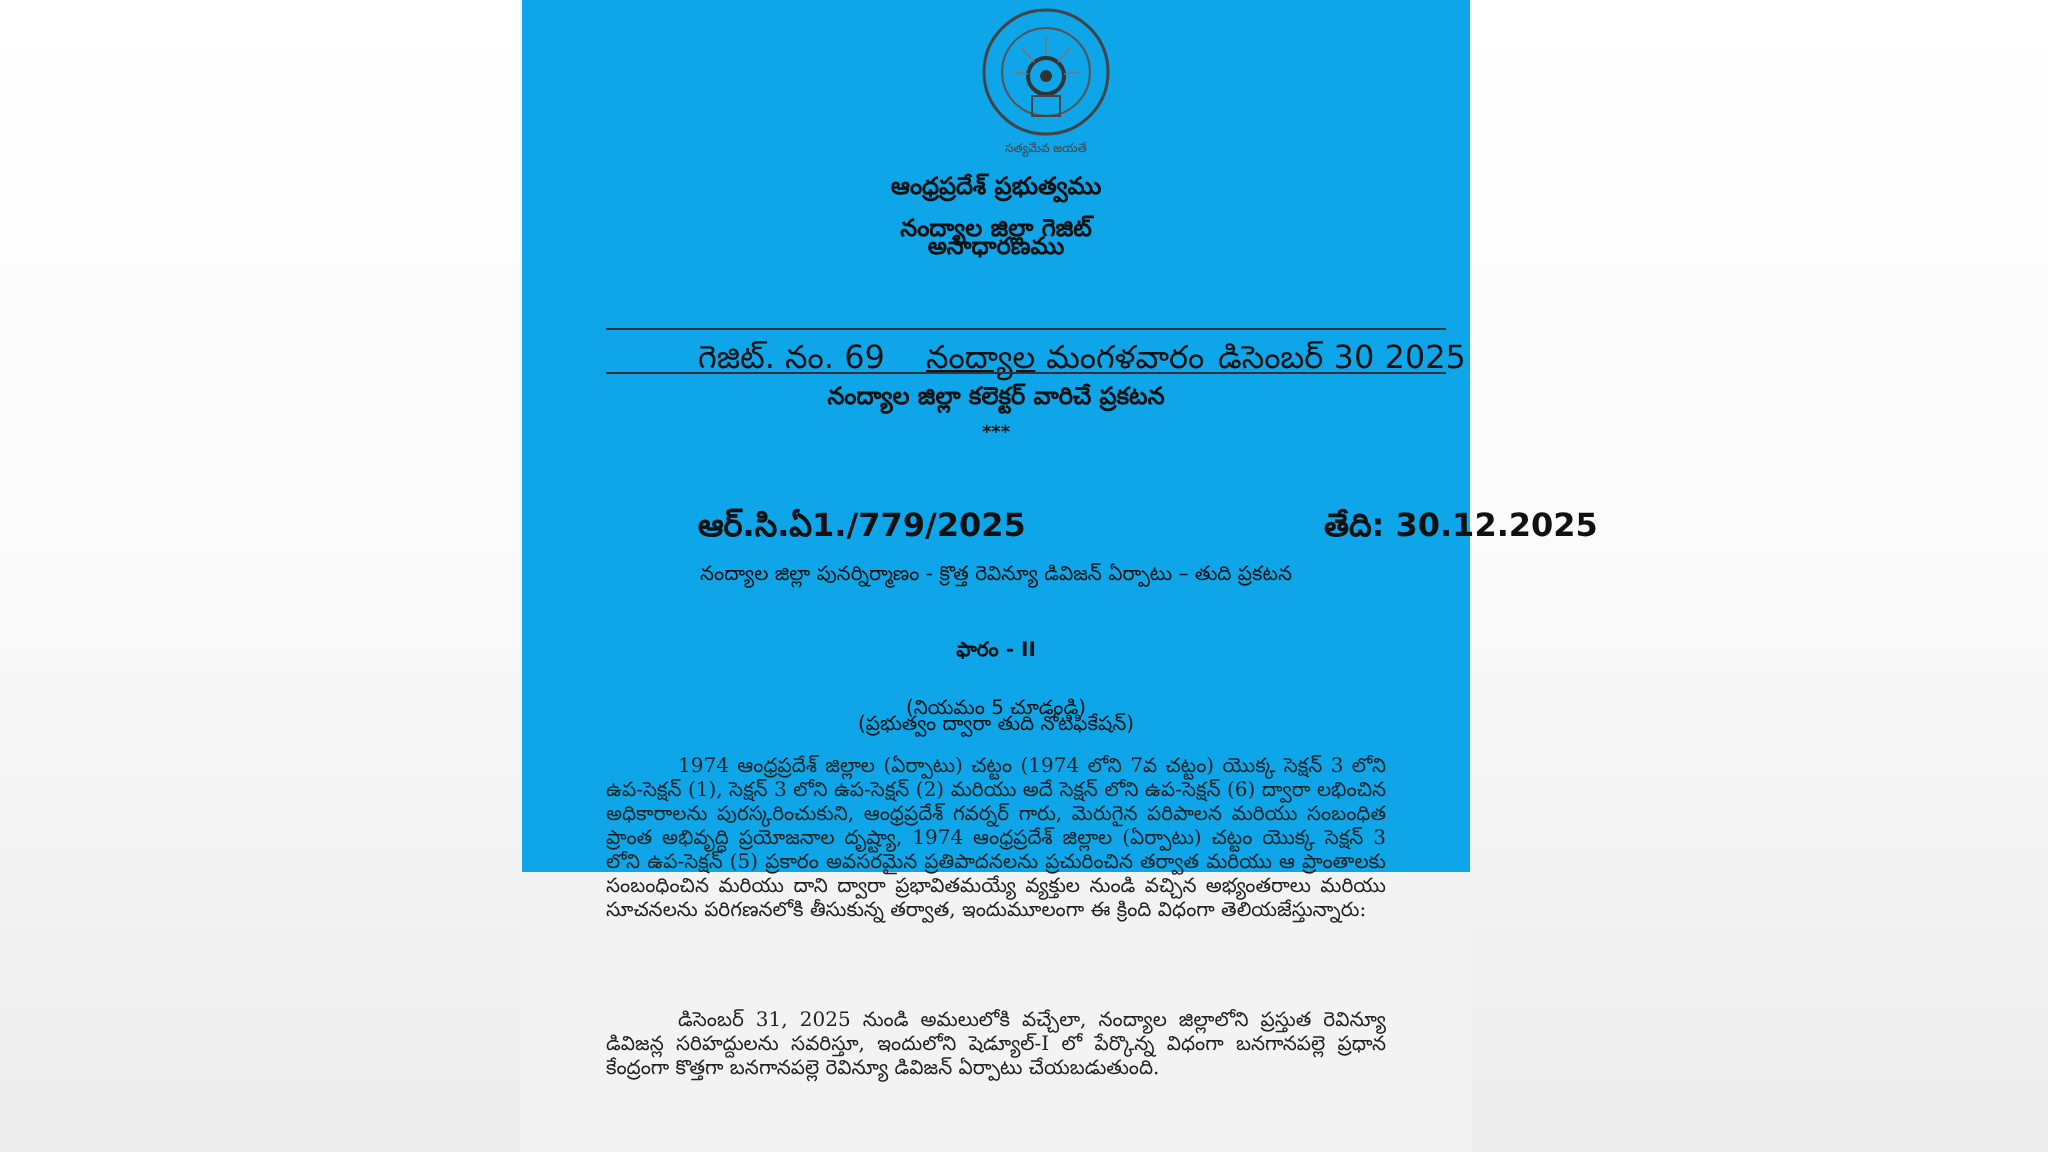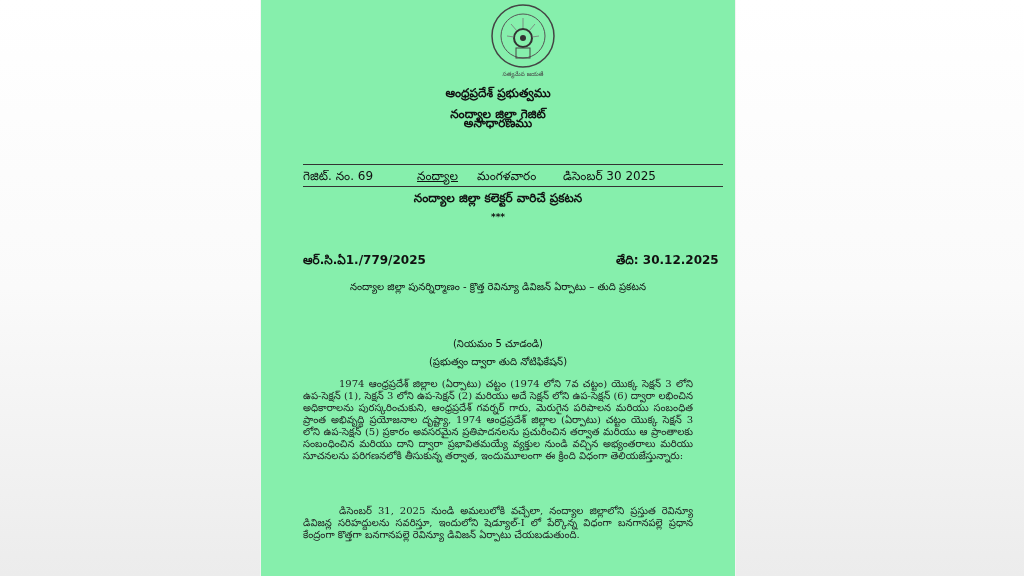--- a/index.html
+++ b/index.html
@@ -5,28 +5,28 @@
   html, body { margin:0; padding:0; }
   body {
     width:1024px; height:576px; overflow:hidden; position:relative;
     background:#f3f3f3;
     font-family:"DejaVu Sans", sans-serif;
   }
   .side { position:absolute; top:0; height:576px; background:linear-gradient(180deg,#ffffff 0%,#fafafa 50%,#ececec 100%); }
   .side.left { left:0; width:260px; }
   .side.right { left:736px; width:288px; }
   .page {
-    position:absolute; left:261px; top:0; width:474px; height:576px;
-    background:#86efac; color:#111;
+    position:absolute; left:261px; top:0; width:474px; height:436px;
+    background:#0ea5e9; color:#111;
   }
   .emblem { position:absolute; left:489px; top:0; width:68px; height:84px; }
   .c { position:absolute; left:0; width:474px; text-align:center; white-space:nowrap; }
   .h1 { font-weight:bold; font-size:12px; }
   .rule { position:absolute; left:40px; width:400px; height:1px; background:#333; }
-  .meta { position:absolute; font-size:12px; white-space:nowrap; }
+  .meta { position:absolute; font-size:16px; white-space:nowrap;margin-left:46px; }
   .sm { font-size:10px; }
   .para { position:absolute; left:42px; width:390px; font-family:"DejaVu Serif", serif; font-size:10px; line-height:12px; text-align:justify; text-indent:36px; color:#222; }
 </style>
 </head>
 <body>
 
 <div class="side left"></div>
 <div class="side right"></div>
 
 <div class="page">
@@ -57,18 +57,19 @@
   <div class="meta" style="left:302px; top:169px;">డిసెంబర్ 30 2025</div>
   <div class="rule" style="top:186px; left:42px; width:420px;"></div>
 
   <div class="c h1" style="top:191px;">నంద్యాల జిల్లా కలెక్టర్ వారిచే ప్రకటన</div>
   <div class="c h1" style="top:212px; font-size:9px;">***</div>
 
   <div class="meta" style="left:42px; top:253px; font-weight:bold;">ఆర్.సి.ఏ1./779/2025</div>
   <div class="meta" style="left:355px; top:253px; font-weight:bold;">తేది: 30.12.2025</div>
 
   <div class="c sm" style="top:281px;">నంద్యాల జిల్లా పునర్నిర్మాణం -  క్రొత్త రెవిన్యూ డివిజన్ ఏర్పాటు – తుది ప్రకటన</div>
-  <div class="c sm" style="top:338px;">(నియమం 5 చూడండి)</div>
+  <div class="c sm" style="top:319px; font-weight:bold;">ఫారం - II</div>
+  <div class="c sm" style="top:348px;">(నియమం 5 చూడండి)</div>
   <div class="c sm" style="top:356px;">(ప్రభుత్వం ద్వారా తుది నోటిఫికేషన్)</div>
 
   <div class="para" style="top:378px;">1974 ఆంధ్రప్రదేశ్ జిల్లాల (ఏర్పాటు) చట్టం (1974 లోని 7వ చట్టం) యొక్క సెక్షన్ 3 లోని ఉప-సెక్షన్ (1), సెక్షన్ 3 లోని ఉప-సెక్షన్ (2) మరియు అదే సెక్షన్ లోని ఉప-సెక్షన్ (6) ద్వారా లభించిన అధికారాలను పురస్కరించుకుని, ఆంధ్రప్రదేశ్ గవర్నర్ గారు, మెరుగైన పరిపాలన మరియు సంబంధిత ప్రాంత అభివృద్ధి ప్రయోజనాల దృష్ట్యా, 1974 ఆంధ్రప్రదేశ్ జిల్లాల (ఏర్పాటు) చట్టం యొక్క సెక్షన్ 3 లోని ఉప-సెక్షన్ (5) ప్రకారం అవసరమైన ప్రతిపాదనలను ప్రచురించిన తర్వాత మరియు ఆ ప్రాంతాలకు సంబంధించిన మరియు దాని ద్వారా ప్రభావితమయ్యే వ్యక్తుల నుండి వచ్చిన అభ్యంతరాలు మరియు సూచనలను పరిగణనలోకి తీసుకున్న తర్వాత, ఇందుమూలంగా ఈ క్రింది విధంగా తెలియజేస్తున్నారు:</div>
   <div class="para" style="top:505px;">డిసెంబర్ 31, 2025 నుండి అమలులోకి వచ్చేలా, నంద్యాల జిల్లాలోని ప్రస్తుత రెవిన్యూ డివిజన్ల సరిహద్దులను సవరిస్తూ, ఇందులోని షెడ్యూల్-I లో పేర్కొన్న విధంగా బనగానపల్లె ప్రధాన కేంద్రంగా కొత్తగా బనగానపల్లె రెవిన్యూ డివిజన్ ఏర్పాటు చేయబడుతుంది.</div>
 </div>
 
 </body></html>

